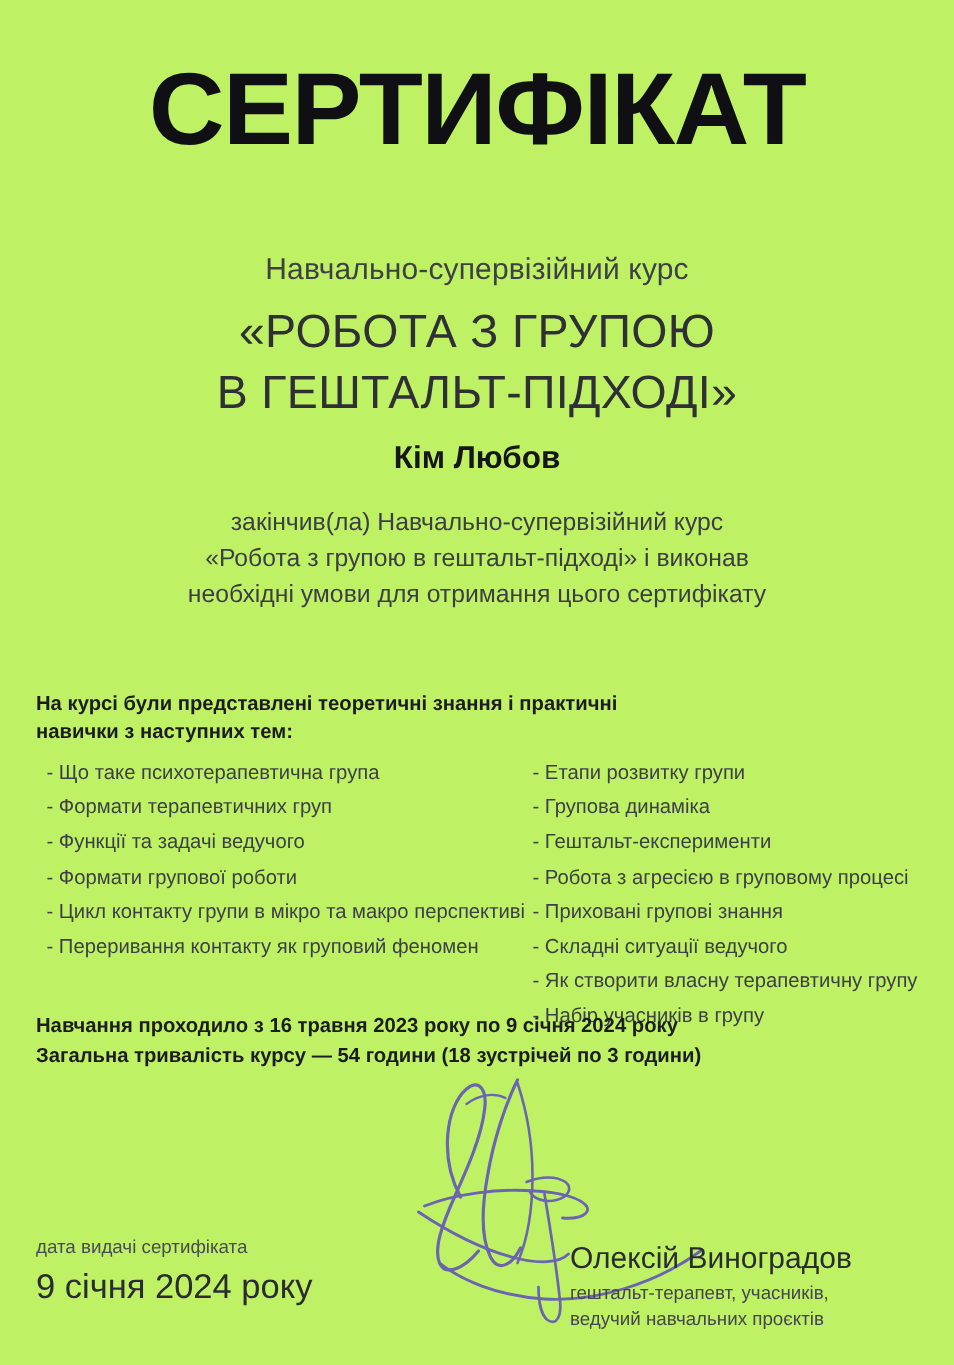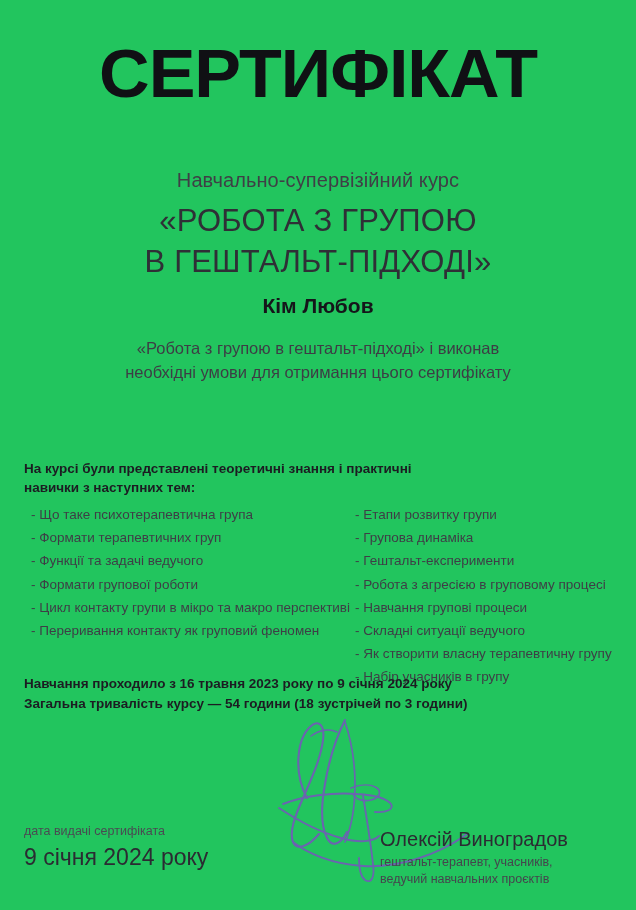--- a/index.html
+++ b/index.html
@@ -12,21 +12,21 @@
     background: #ffffff;
     font-family: "Liberation Sans", sans-serif;
     color: #3c3c42;
     position: relative;
     overflow: hidden;
   }
   .page {
     position: relative;
     width: 636px;
     height: 910px;
-    background: #22c55e;
+    background: #bef264;
   }
 
   
   .cert-title {
     position: absolute;
     left: 0;
     top: 36px;
     width: 636px;
     text-align: center;
     font-size: 68px;
@@ -193,20 +193,21 @@
   <div class="course-kicker">Навчально-супервізійний курс</div>
 
   <div class="course-name">
     <span>«РОБОТА З ГРУПОЮ</span>
     <span>В ГЕШТАЛЬТ-ПІДХОДІ»</span>
   </div>
 
   <div class="recipient-name">Кім Любов</div>
 
   <div class="recipient-desc">
+    <span>закінчив(ла) Навчально-супервізійний курс</span>
     <span>«Робота з групою в гештальт-підході» і виконав</span>
     <span>необхідні умови для отримання цього сертифікату</span>
   </div>
 
   <div class="topics-intro">
     <span>На курсі були представлені теоретичні знання і практичні</span>
     <span>навички з наступних тем:</span>
   </div>
 
   <div class="topics">
@@ -216,21 +217,21 @@
       <div class="topic-item">- Функції та задачі ведучого</div>
       <div class="topic-item">- Формати групової роботи</div>
       <div class="topic-item">- Цикл контакту групи в мікро та макро перспективі</div>
       <div class="topic-item">- Переривання контакту як груповий феномен</div>
     </div>
     <div class="topics-col right">
       <div class="topic-item">- Етапи розвитку групи</div>
       <div class="topic-item">- Групова динаміка</div>
       <div class="topic-item">- Гештальт-експерименти</div>
       <div class="topic-item">- Робота з агресією в груповому процесі</div>
-      <div class="topic-item">- Навчання групові процеси</div>
+      <div class="topic-item">- Приховані групові знання</div>
       <div class="topic-item">- Складні ситуації ведучого</div>
       <div class="topic-item">- Як створити власну терапевтичну групу</div>
       <div class="topic-item">- Набір учасників в групу</div>
     </div>
   </div>
 
   <div class="duration">
     <span>Навчання проходило з 16 травня 2023 року по 9 січня 2024 року</span>
     <span>Загальна тривалість курсу — 54 години (18 зустрічей по 3 години)</span>
   </div>

